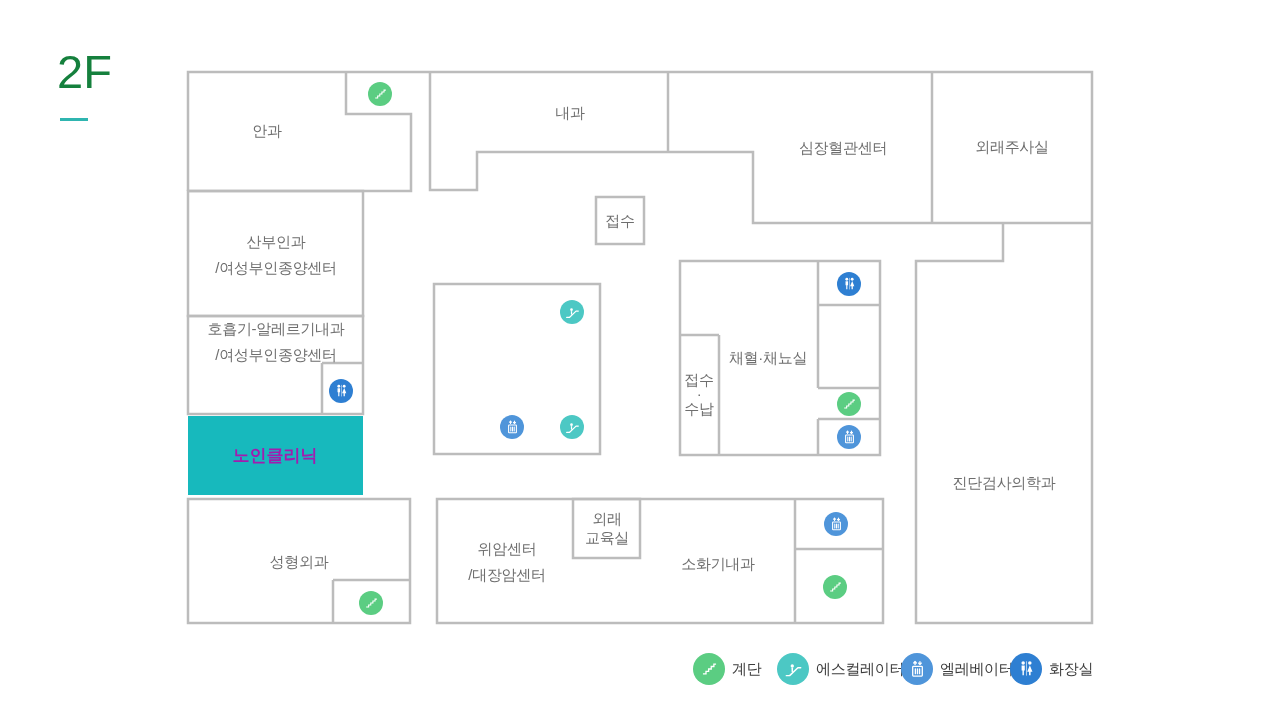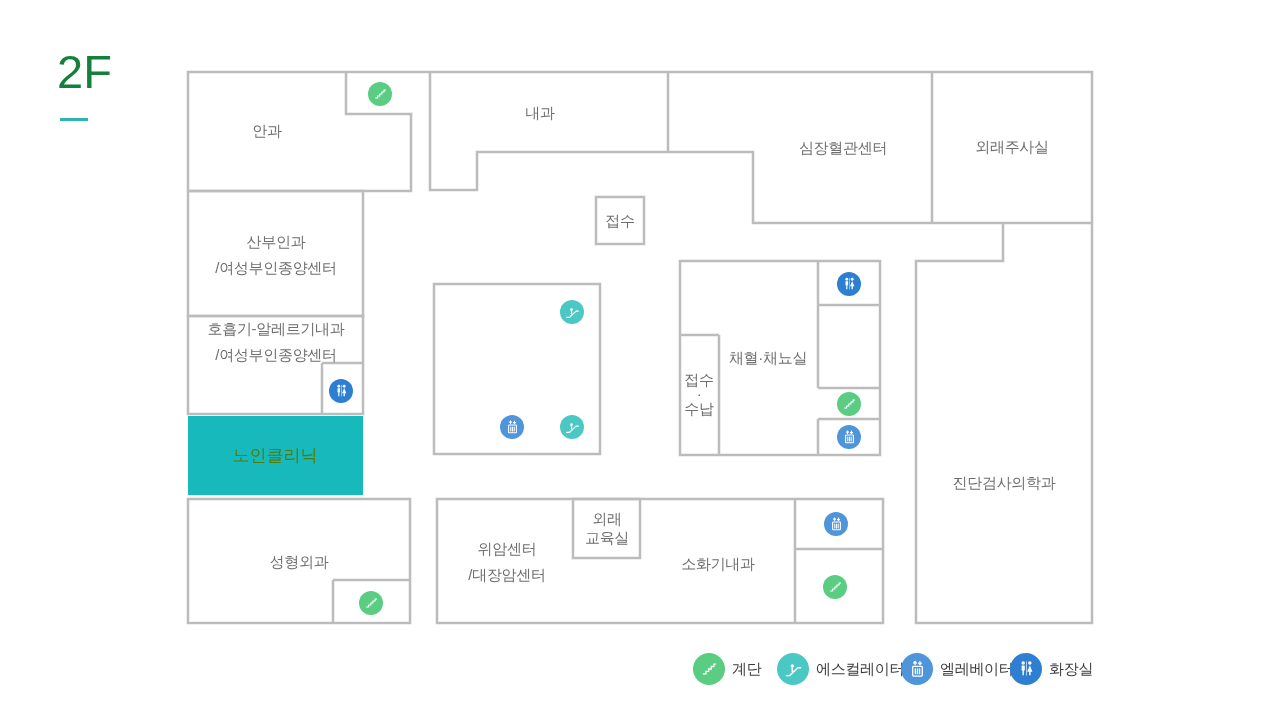--- a/index.html
+++ b/index.html
@@ -19,21 +19,21 @@
   #map{position:absolute;left:0;top:0;width:1280px;height:704px;}
   #walls{position:absolute;left:0;top:0;}
   .room-fill{position:absolute;}
   .room-label{
     position:absolute;transform:translate(-50%,-50%);
     color:#6e6e6e;font-size:15px;line-height:1.7;text-align:center;
     white-space:pre-line;letter-spacing:-0.3px;
   }
   .room-label.small{line-height:1.25;}
   .room-label.tight{line-height:0.95;font-size:15px;}
-  .room-label.highlighted{color:#4d7c0f;font-size:17px;font-weight:400;letter-spacing:0;}
+  .room-label.highlighted{color:#a21caf;font-size:17px;font-weight:700;letter-spacing:0;}
   .marker{
     position:absolute;width:24px;height:24px;border-radius:50%;
     transform:translate(-50%,-50%);display:flex;align-items:center;justify-content:center;
   }
   .marker svg{width:17px;height:17px;display:block;}
   
   #legend{position:absolute;left:0;top:0;width:1280px;height:704px;pointer-events:none;}
   .legend-item{position:absolute;top:653px;display:flex;align-items:center;gap:7px;height:32px;}
   .legend-item:nth-of-type(1){left:693px;}
   .legend-item:nth-of-type(2){left:777px;}
@@ -78,21 +78,21 @@
       <rect x="680" y="261" width="200" height="194"></rect>
       <path d="M680,335 H719 M719,335 V455"></path>
       <path d="M818,261 V388 M818,305 H880 M818,388 H880 M818,419 H880 M818,419 V455"></path>
 
       <rect x="437" y="499" width="446" height="124"></rect>
       <rect x="573" y="499" width="67" height="59"></rect>
       <path d="M795,499 V623 M795,549 H883"></path>
     </svg>
     <div id="room-layer">
         <div class="room-label" style="left: 267px; top: 131px;">안과</div>
-        <div class="room-label" style="left: 540px; top: 113px;">내과</div>
+        <div class="room-label" style="left: 570px; top: 113px;">내과</div>
         <div class="room-label" style="left: 843px; top: 148px;">심장혈관센터</div>
         <div class="room-label" style="left: 1012px; top: 147px;">외래주사실</div>
         <div class="room-label" style="left: 620px; top: 221px;">접수</div>
         <div class="room-label" style="left: 276px; top: 254px;">산부인과
 /여성부인종양센터</div>
         <div class="room-label" style="left: 276px; top: 341px;">호흡기-알레르기내과
 /여성부인종양센터</div>
         <div class="room-fill" style="left: 188px; top: 416px; width: 175px; height: 79px; background: rgb(23, 185, 189);"></div>
         <div class="room-label highlighted" style="left: 275px; top: 456px;">노인클리닉</div>
         <div class="room-label" style="left: 299px; top: 562px;">성형외과</div>

